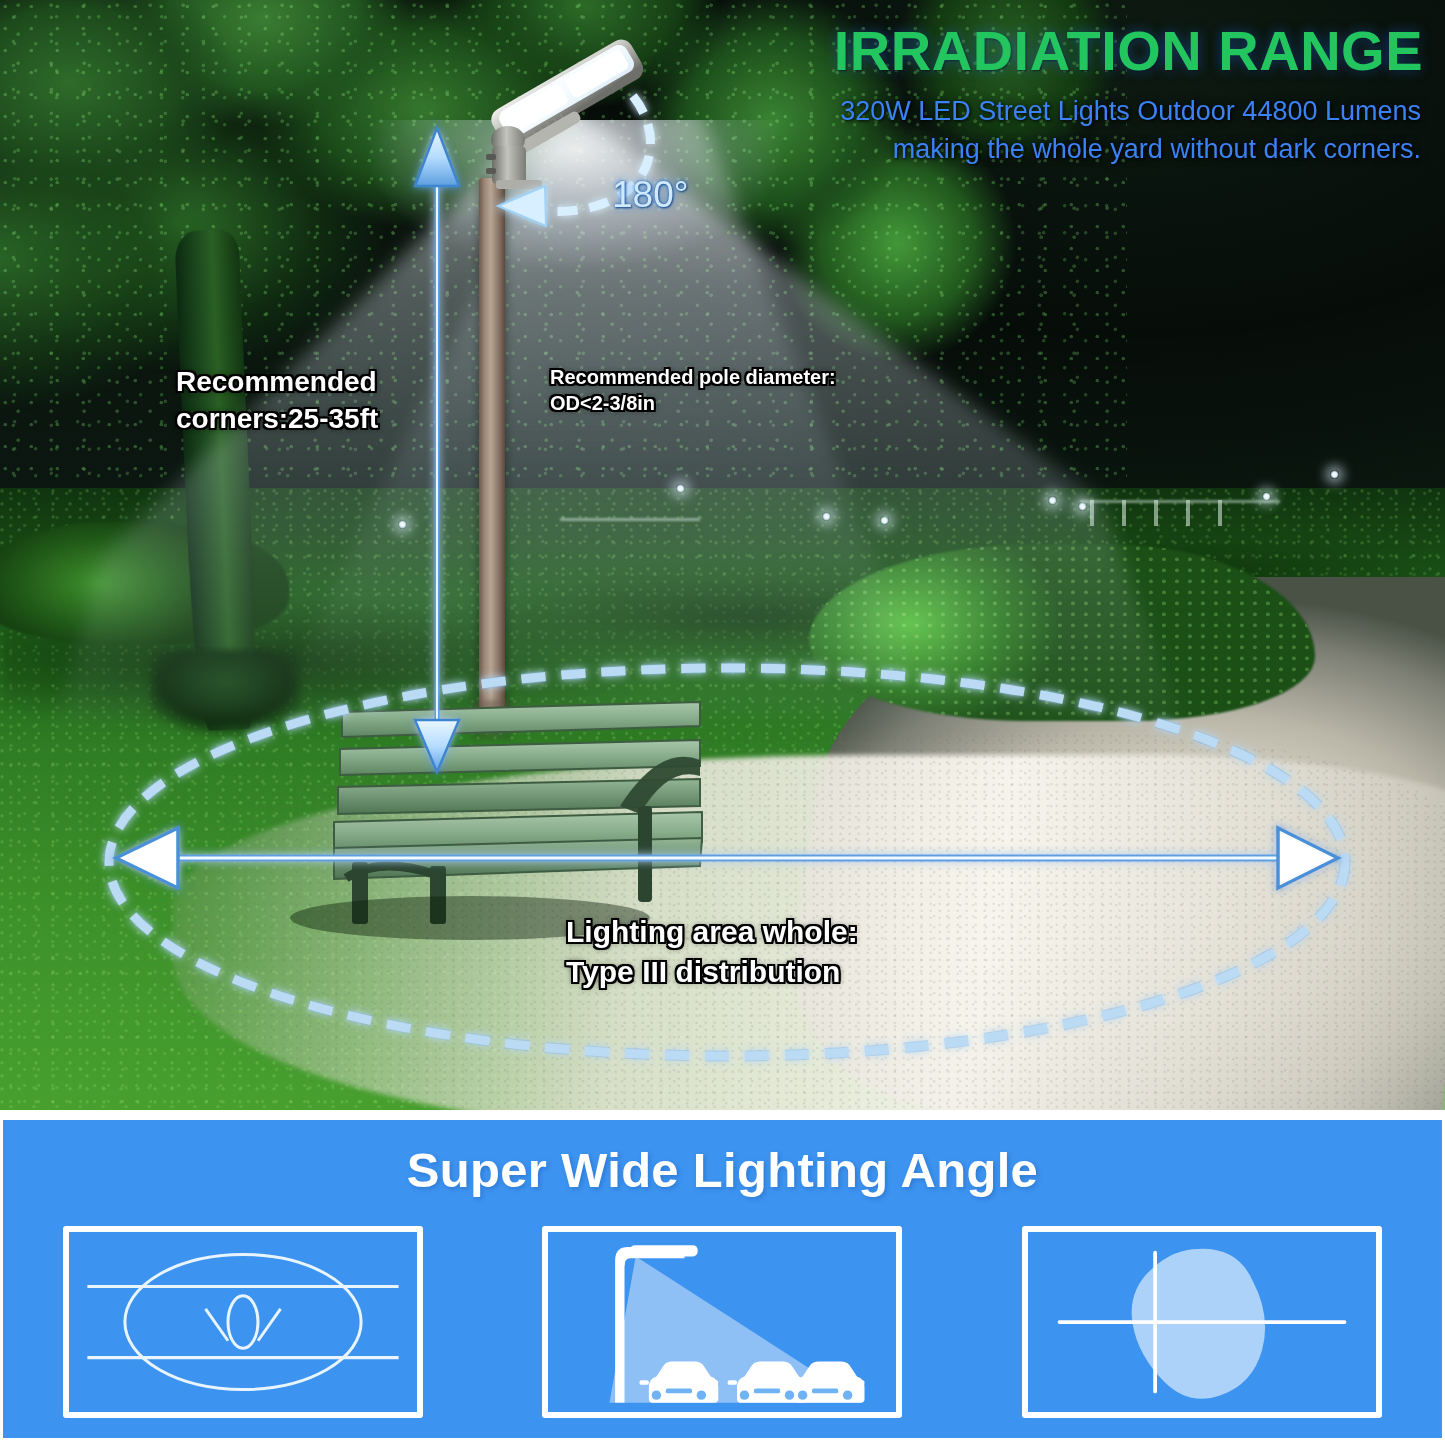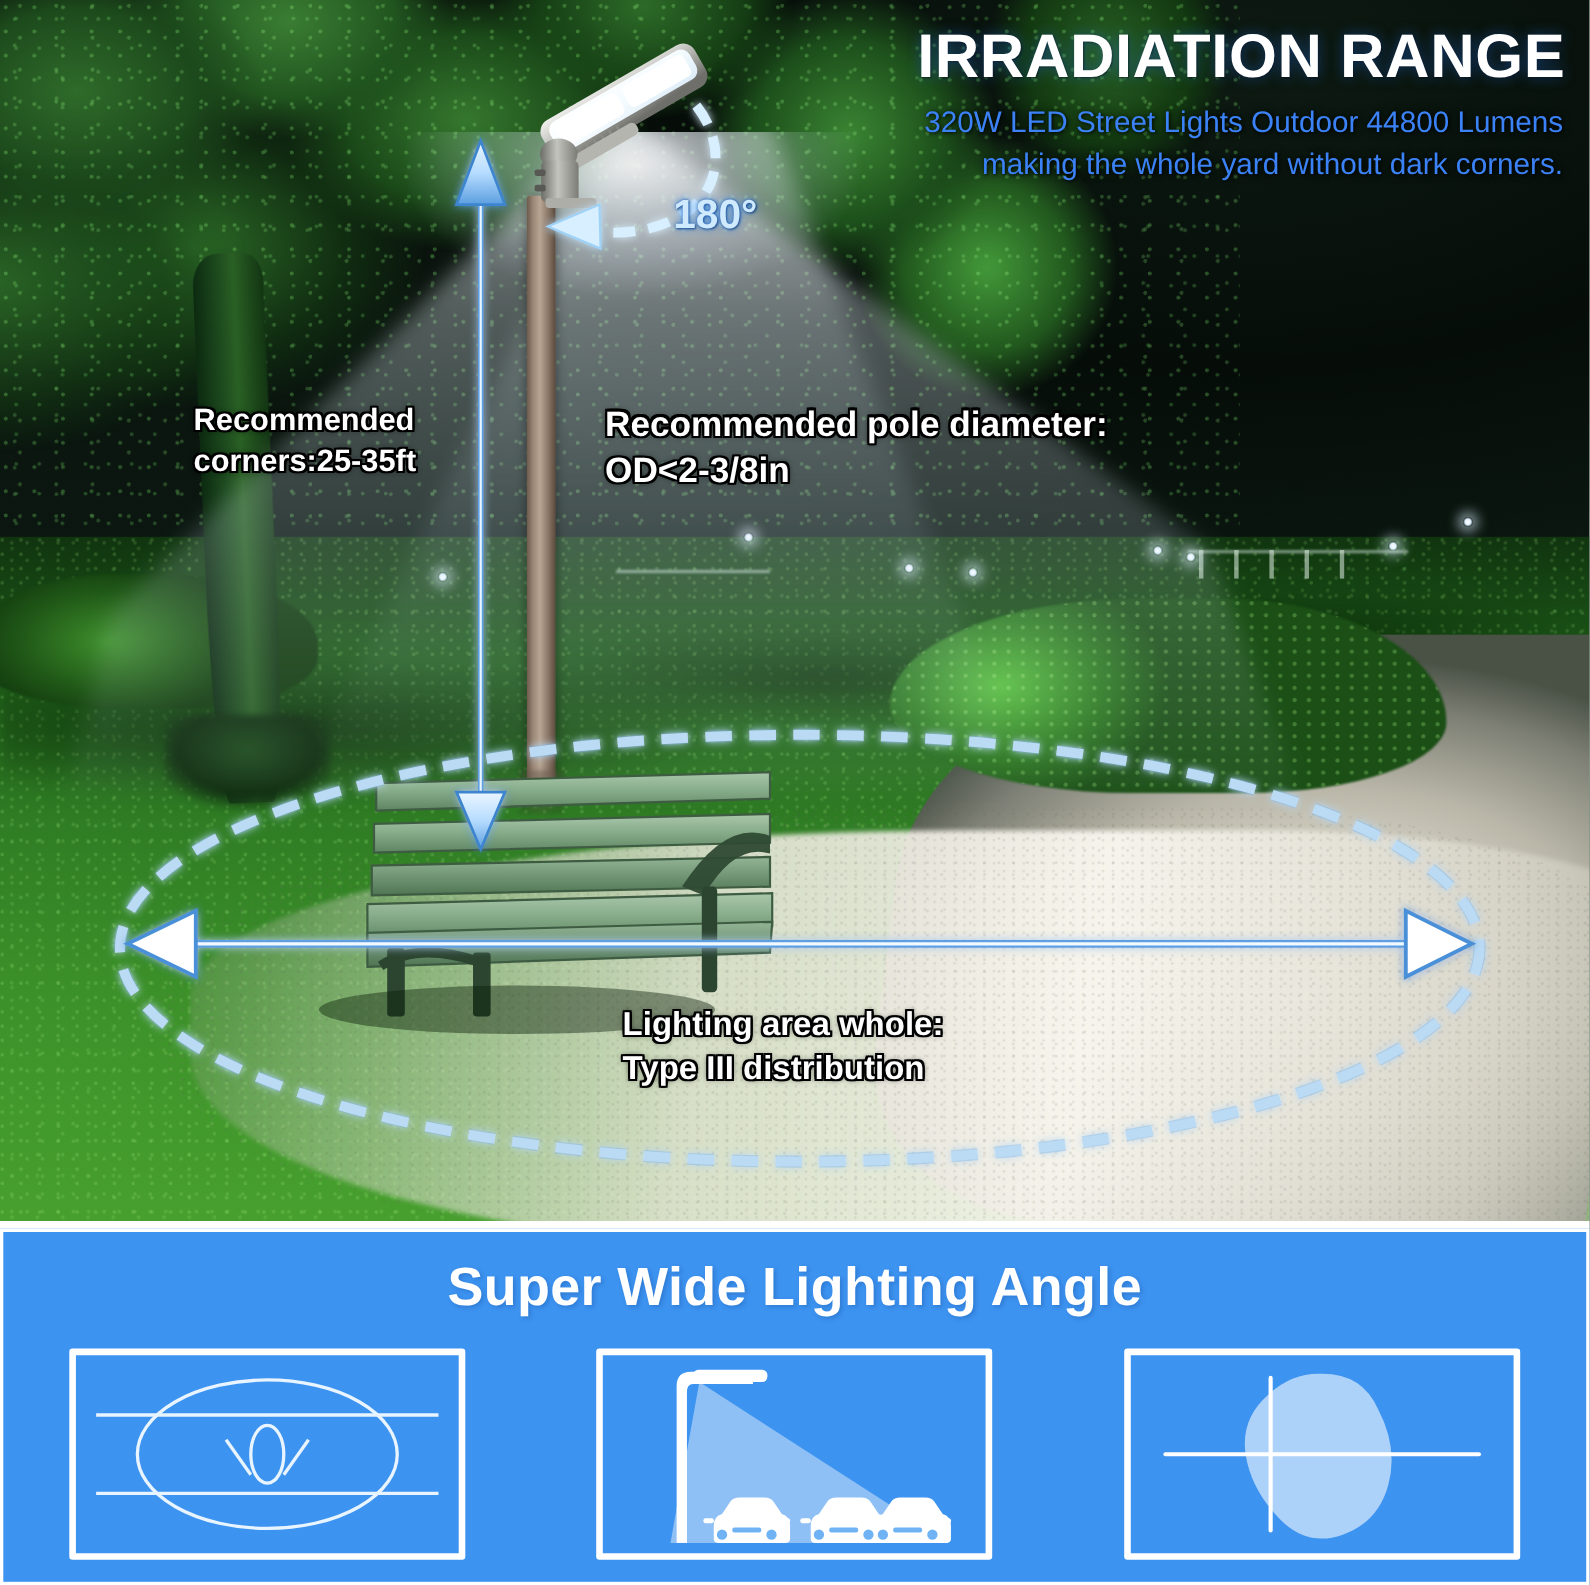--- a/index.html
+++ b/index.html
@@ -180,40 +180,40 @@
       -2px -2px 0 #000, 2px -2px 0 #000, -2px 2px 0 #000, 2px 2px 0 #000,
       0 -2px 0 #000, 0 2px 0 #000, -2px 0 0 #000, 2px 0 0 #000,
       0 0 6px rgba(0,0,0,.9);
     line-height:1.32; white-space:pre-line;
   }
 
   
   .hdr-title{
     position:absolute; right:22px; top:18px;
     font-size:56px; font-weight:700; letter-spacing:.5px;
-    color:#ffffff;
+    color:#22c55e;
     text-shadow:0 0 12px rgba(30,90,180,.55), 1px 1px 2px rgba(0,0,0,.6);
     text-align:right;
   }
   .hdr-sub{
     position:absolute; right:24px; top:92px;
     font-size:27px; font-weight:400; color:#3b82f6;
     text-align:right; line-height:1.42;
     text-shadow:1px 1px 3px rgba(0,0,0,.85), 0 0 8px rgba(0,0,0,.6);
     white-space:pre-line;
   }
 
   .deg-label{
     position:absolute; left:612px; top:174px;
-    font-size:37px; font-weight:700; color:#cfe9ff;
+    font-size:37px; font-weight:400; color:#cfe9ff;
     text-shadow:0 0 9px rgba(60,140,230,.95), 0 0 3px rgba(20,80,170,.9), 1px 1px 2px rgba(0,30,70,.8);
   }
 
   .lbl-height{ left:176px; top:364px; font-size:28px; }
-  .lbl-pole{ left:550px; top:364px; font-size:32px; }
+  .lbl-pole{ left:550px; top:364px; font-size:20px; }
   .lbl-area{
     left:566px; top:912px; font-size:30px; text-align:left;
   }
 
   
   #blue-panel{
     position:absolute; left:0; top:1117px; width:1445px; height:324px;
     background:#3d93f0;
     border:3px solid #ffffff;
   }

